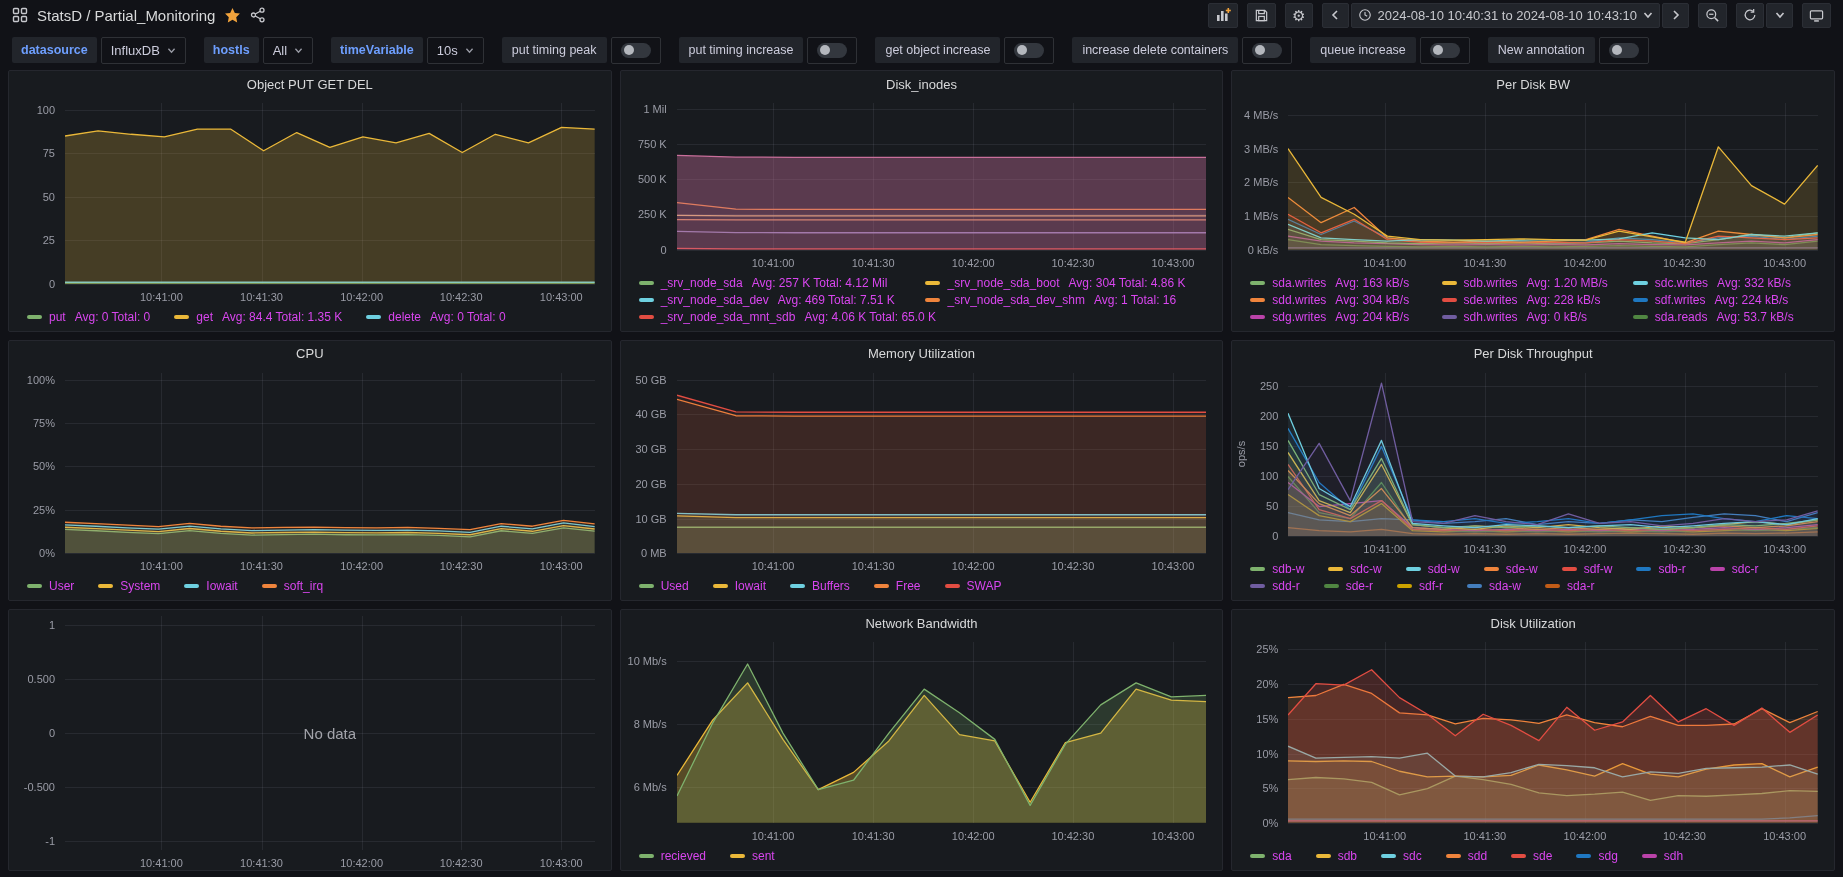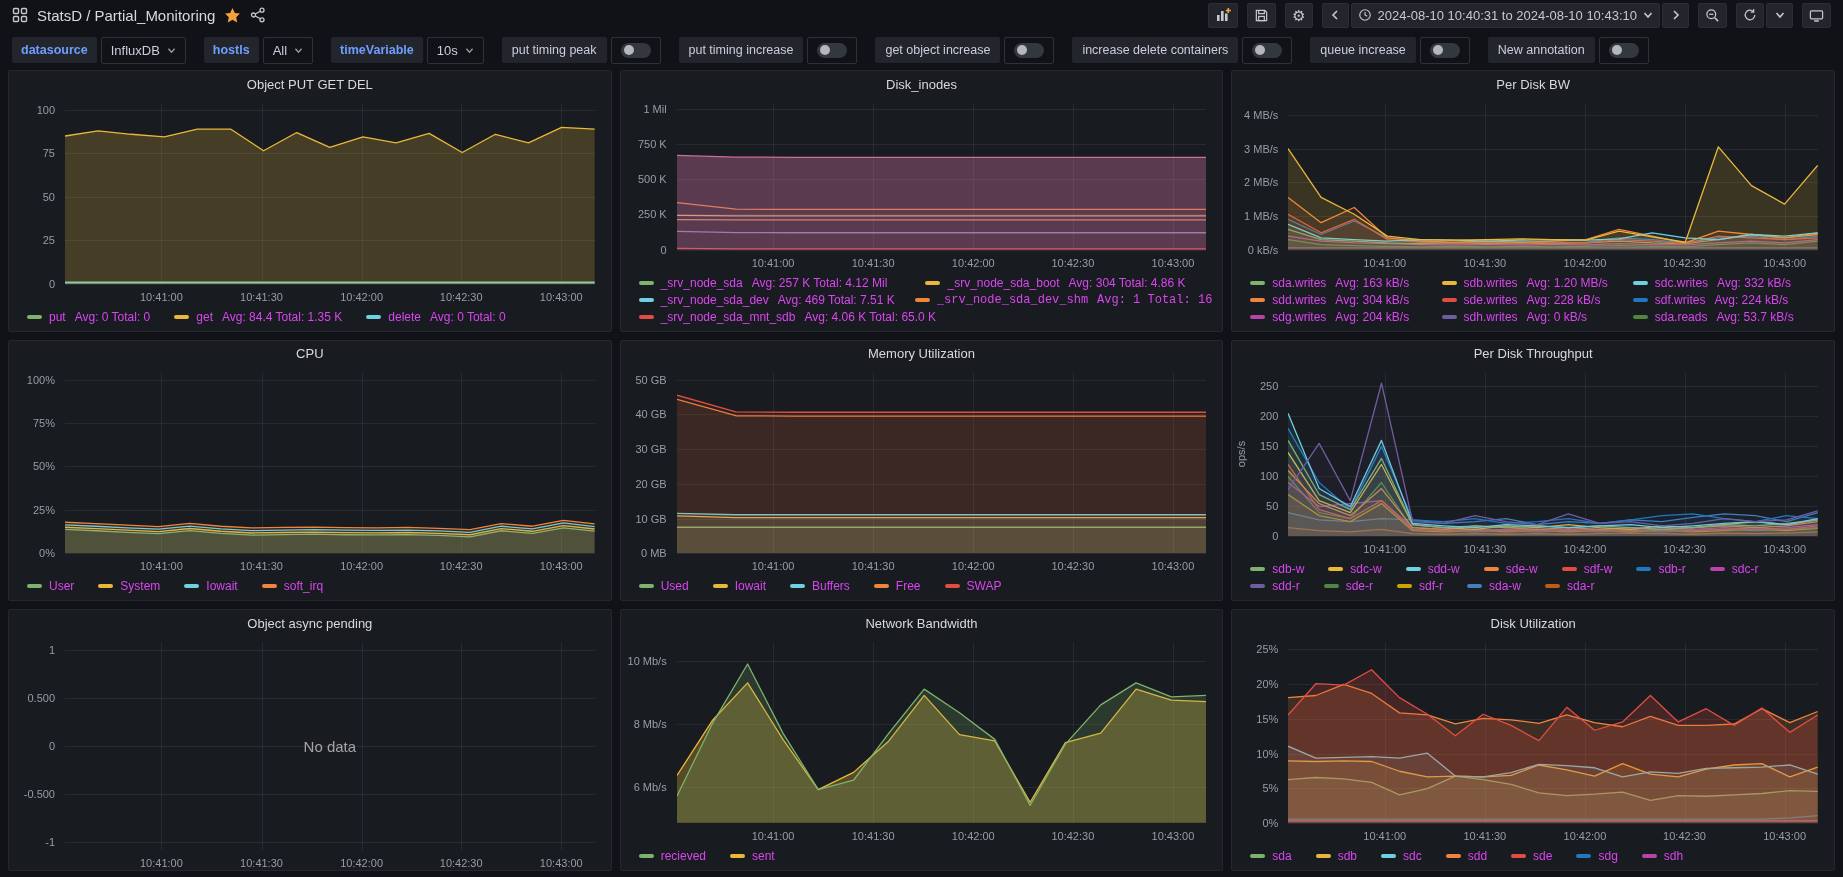--- a/index.html
+++ b/index.html
@@ -319,21 +319,21 @@
             <span>_srv_node_sda_boot</span>
             <span class="lstats">Avg: 304  Total: 4.86 K</span>
           </span>
         </div>
         <div class="legend-row">
           <span class="legend-item" style="width: 300px; margin-right: 0px;">
             <span class="swatch" style="background: rgb(110, 208, 224);"></span>
             <span>_srv_node_sda_dev</span>
             <span class="lstats">Avg: 469  Total: 7.51 K</span>
           </span>
-          <span class="legend-item" style="width: 300px; margin-right: 0px; font-family: Liberation Mono, monospace;">
+          <span class="legend-item" style="width: 300px; margin-right: 0px;">
             <span class="swatch" style="background: rgb(239, 132, 60);"></span>
             <span>_srv_node_sda_dev_shm</span>
             <span class="lstats">Avg: 1  Total: 16</span>
           </span>
         </div>
         <div class="legend-row">
           <span class="legend-item" style="width: 300px; margin-right: 0px;">
             <span class="swatch" style="background: rgb(226, 77, 66);"></span>
             <span>_srv_node_sda_mnt_sdb</span>
             <span class="lstats">Avg: 4.06 K  Total: 65.0 K</span>
@@ -666,21 +666,20 @@
             <span>sda-w</span>
           </span>
           <span class="legend-item">
             <span class="swatch" style="background: rgb(193, 92, 23);"></span>
             <span>sda-r</span>
           </span>
         </div>
       </div>
     </div>
   <div class="panel">
-    <div class="panel-title">Object async pending</div>
     <div class="plot-wrap">
         <div class="plot">
           <div class="hgrid" style="top: 96.2963%;"></div>
           <span class="ylabel" style="top: 96.2963%;">-1</span>
           <div class="hgrid" style="top: 73.1481%;"></div>
           <span class="ylabel" style="top: 73.1481%;">-0.500</span>
           <div class="hgrid" style="top: 50%;"></div>
           <span class="ylabel" style="top: 50%;">0</span>
           <div class="hgrid" style="top: 26.8519%;"></div>
           <span class="ylabel" style="top: 26.8519%;">0.500</span>

